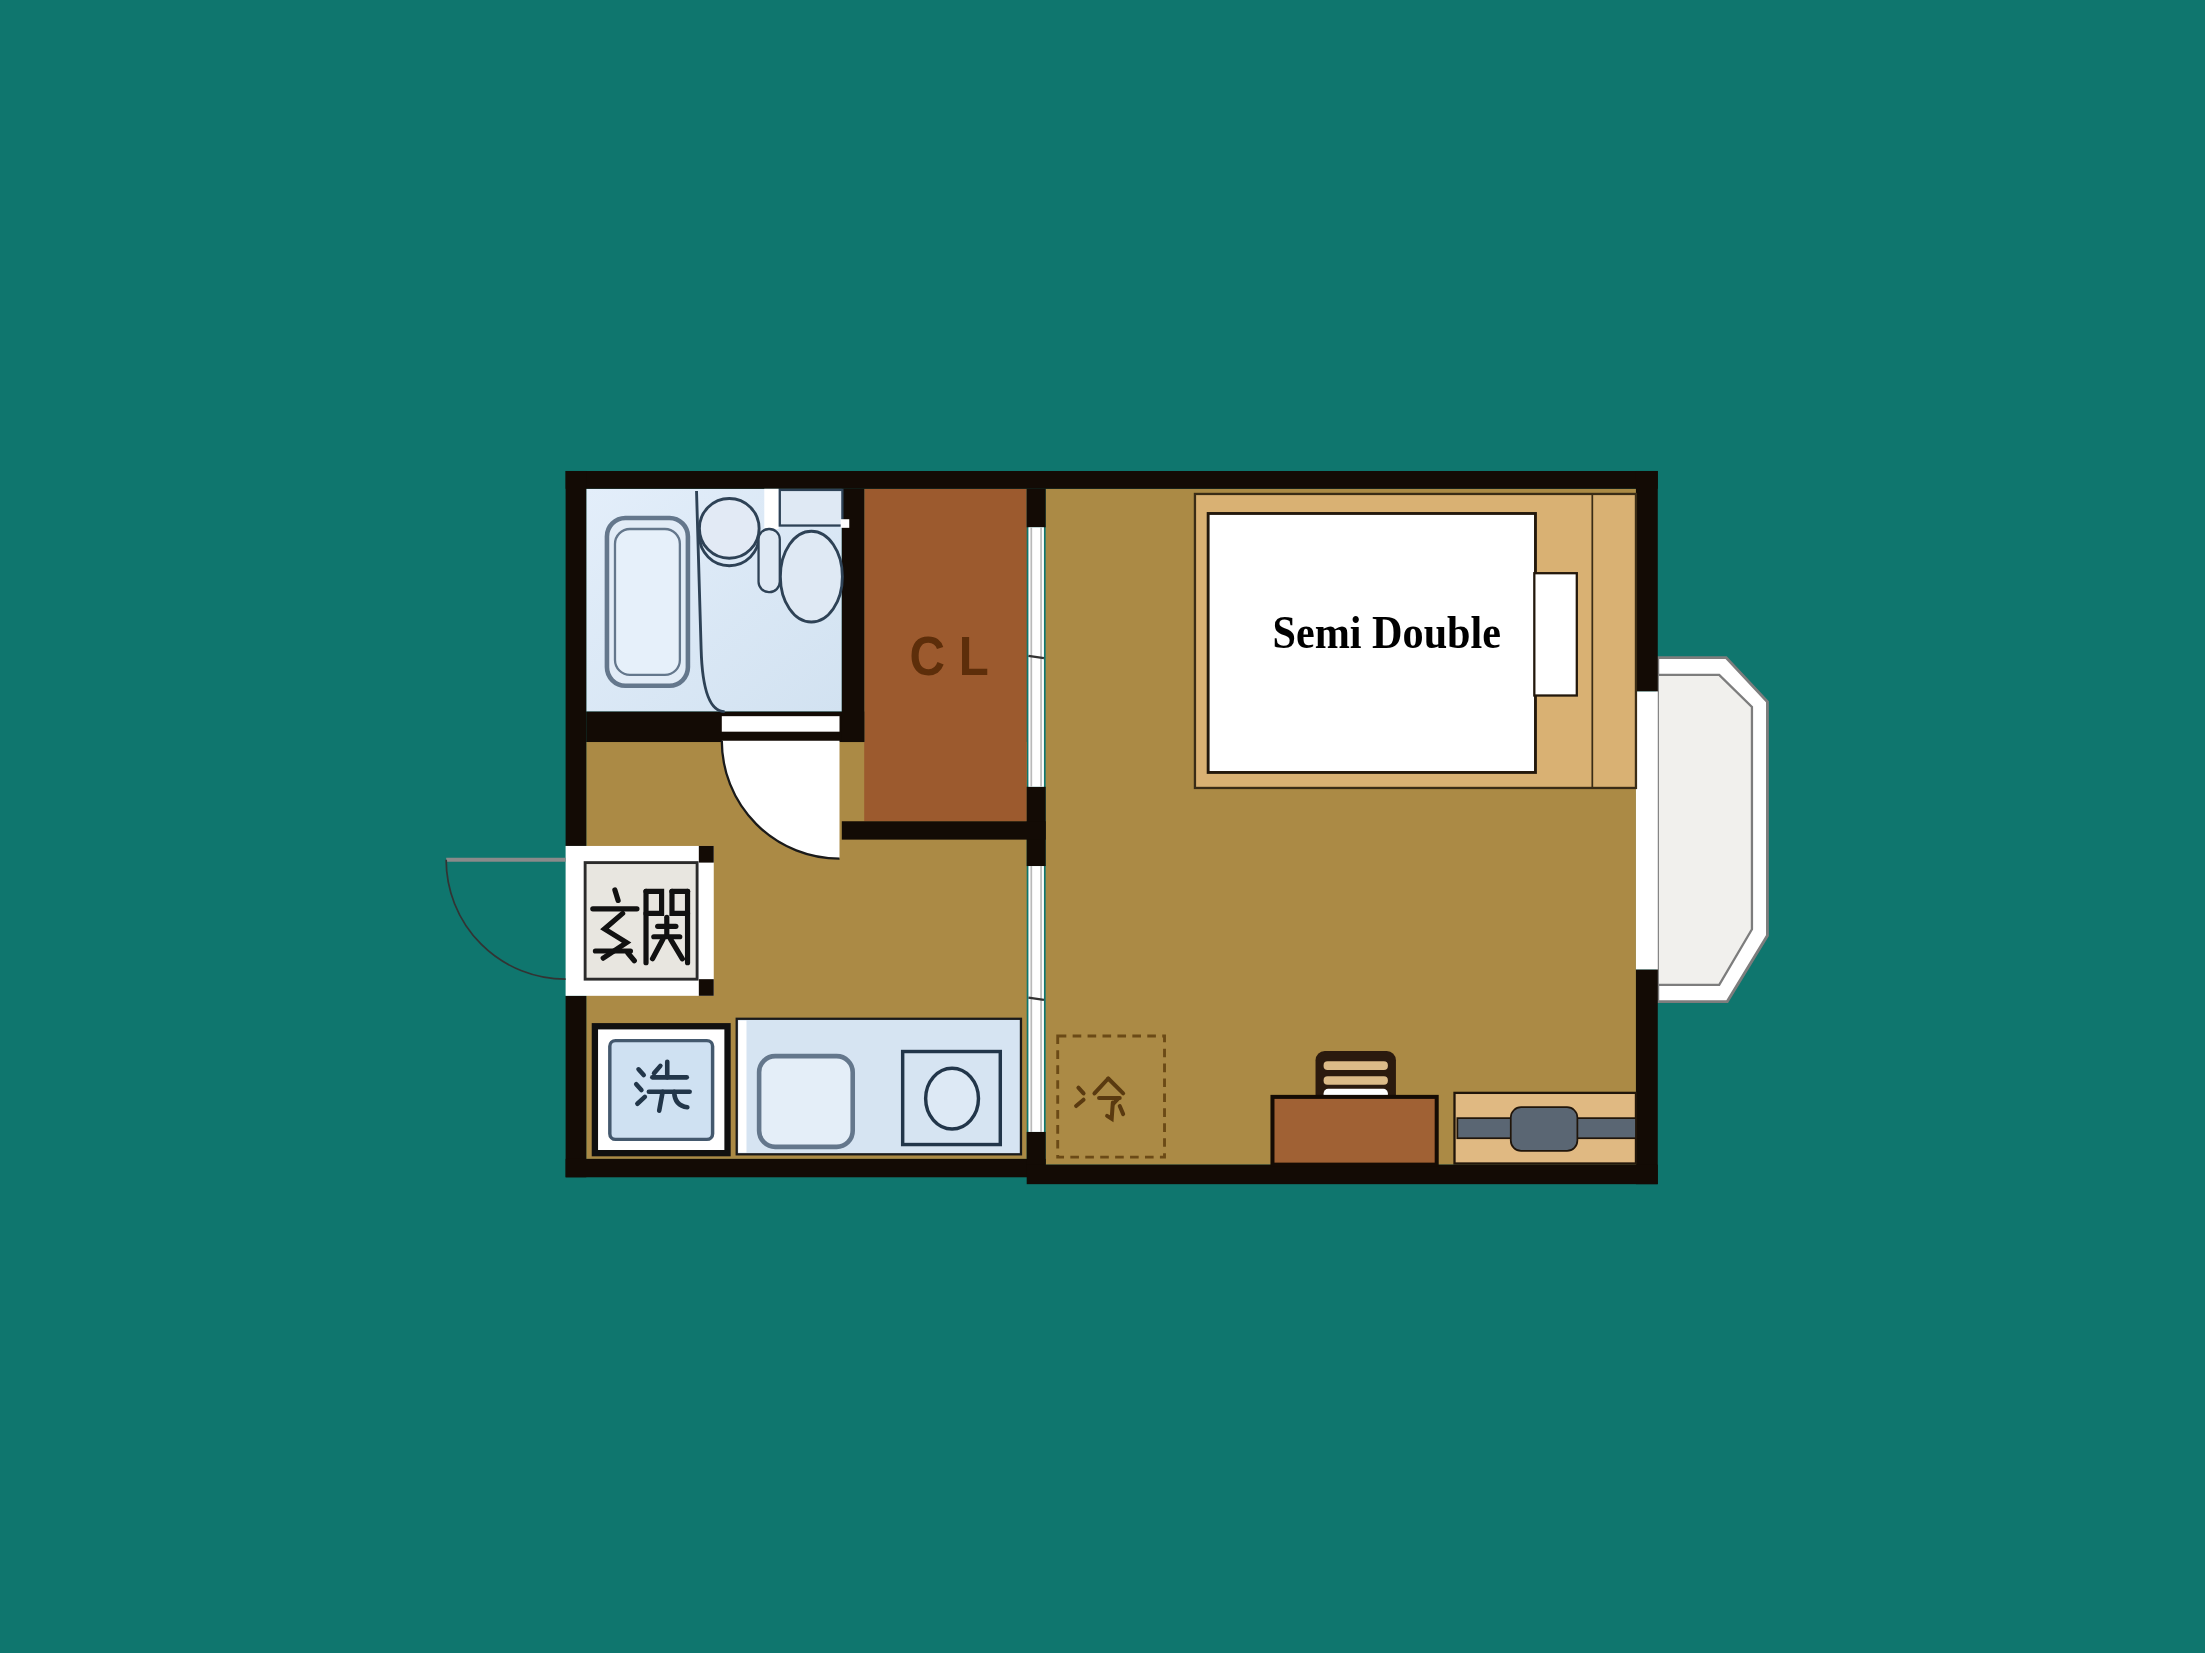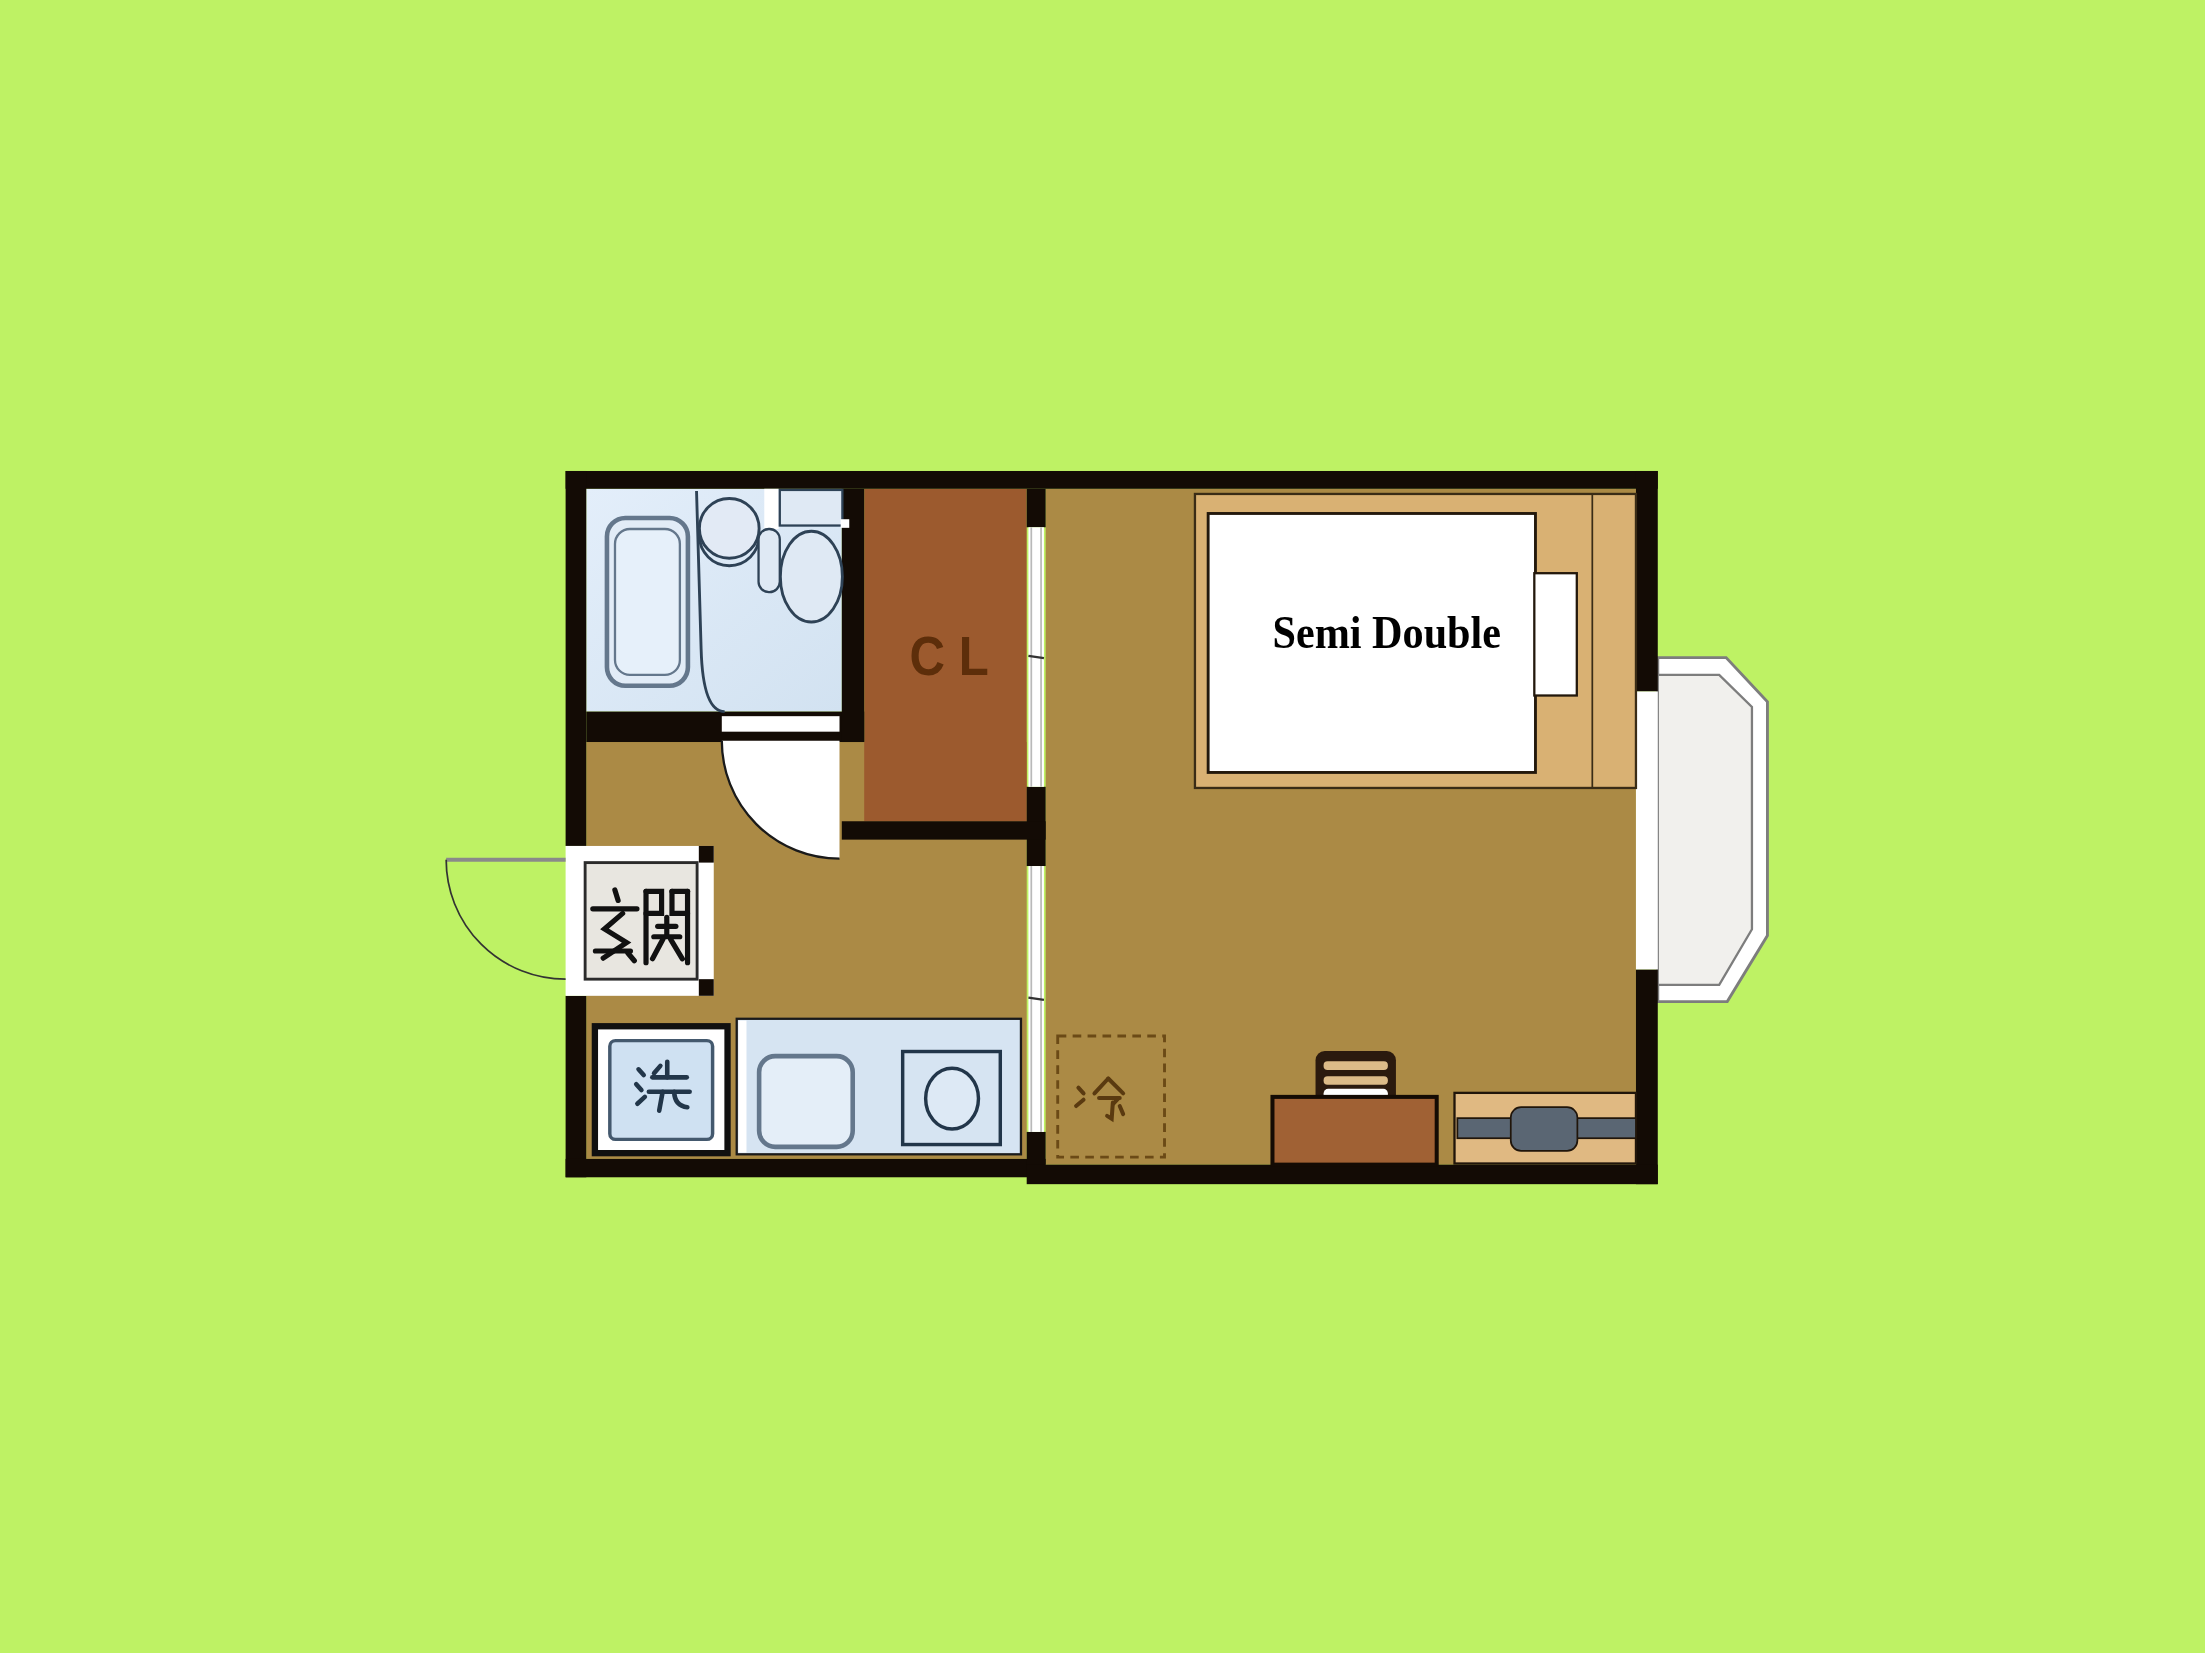--- a/index.html
+++ b/index.html
@@ -1,16 +1,16 @@
 <!DOCTYPE html>
 <html style="font-size:9.2px"><head>
 <meta charset="utf-8">
 <style>
   html,body{margin:0;padding:0;background:#ffffff;}
-  .page{position:relative;width:2205px;height:1654px;background:#bef264;overflow:hidden;
+  .page{position:relative;width:2205px;height:1654px;background:#0f766e;overflow:hidden;
         font-family:"Liberation Sans", sans-serif;}
   svg{position:absolute;left:0;top:0;}
 </style>
 </head>
 <body>
 <div class="page">
 <svg width="2205" height="1654" viewBox="0 0 3840 2880">
   <defs>
     <linearGradient id="bathg" x1="0" y1="0" x2="1" y2="1">
       <stop offset="0" stop-color="#e3eefa"></stop>

